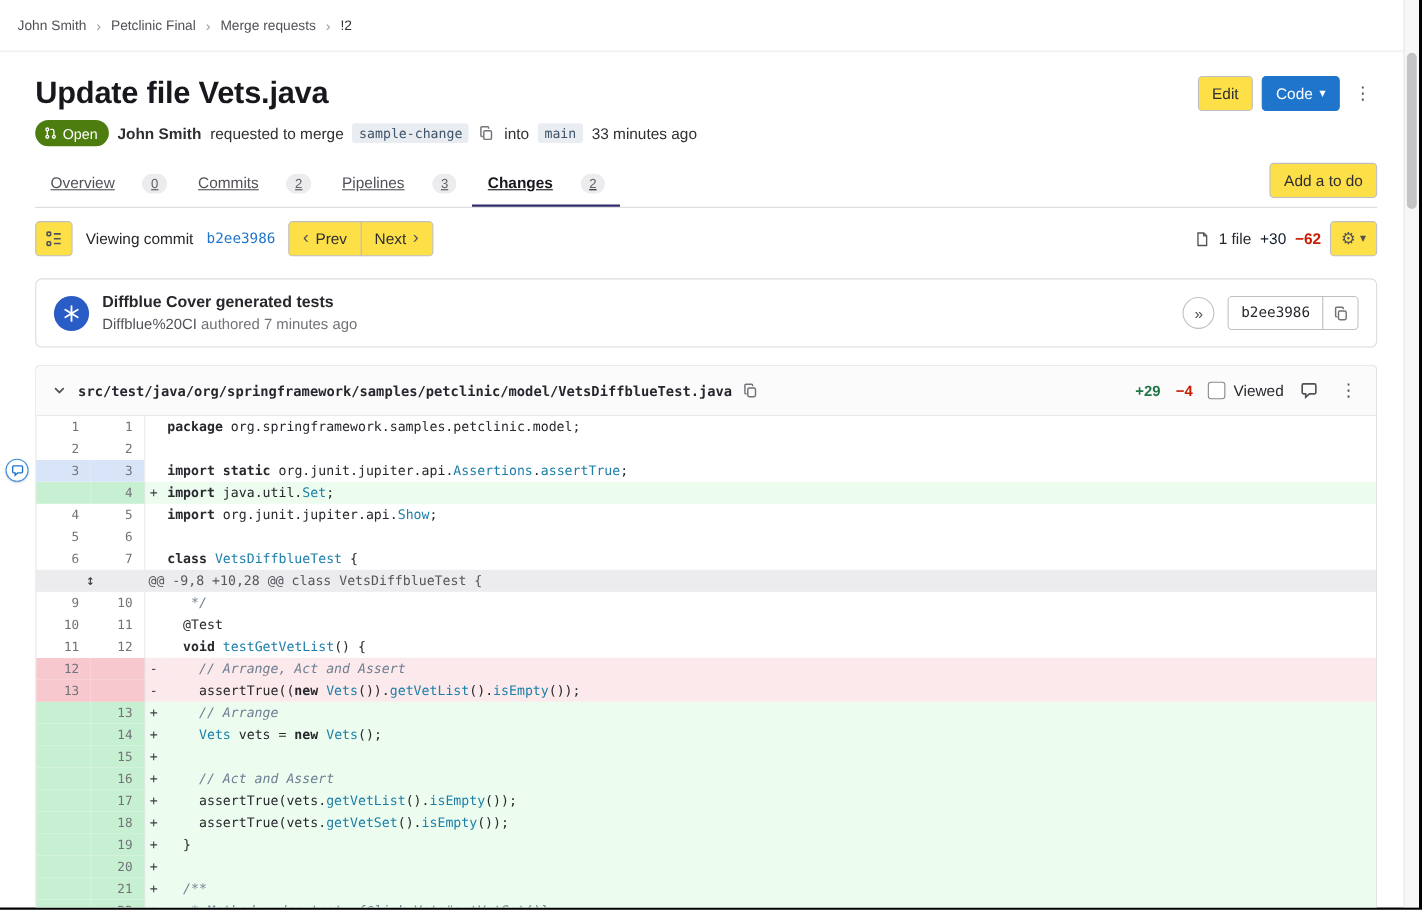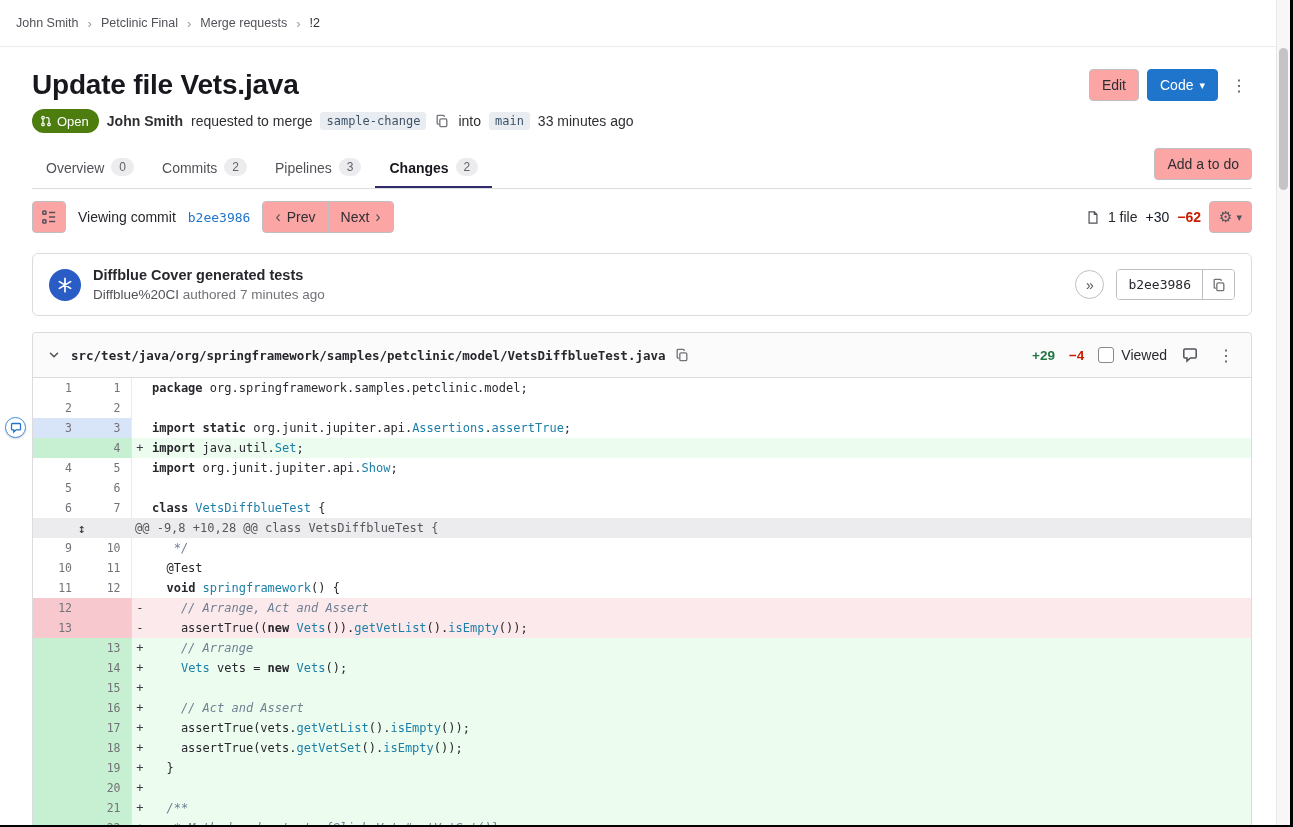--- a/index.html
+++ b/index.html
@@ -18,39 +18,39 @@
   .crumb.last { color:#2f2e33; }
   .crumb-sep { color:#9a99a1; font-size:13px; }
 
   .container { padding:0 24px 0 32px; }
 
   .title-row { display:flex; align-items:flex-end; margin-top:20px; }
   h1 { font-size:28px; font-weight:700; color:#18171d; flex:1; letter-spacing:-0.2px; }
   .actions { display:flex; gap:8px; align-items:center; padding-top:2px; }
 
   .btn { display:inline-flex; align-items:center; gap:6px; height:32px; padding:0 12px;
-         border:1px solid #bfbfc3; border-radius:4px; background:#fca5a5; font-size:14px;
+         border:1px solid #bfbfc3; border-radius:4px; background:#fde047; font-size:14px;
          color:#2f2e33; font-family:inherit; cursor:pointer; white-space:nowrap; }
   .btn-primary { background:#1f75cb; border-color:#1f75cb; color:#fff; }
   .btn-primary .caret { color:#fff; }
   .kebab-btn { border:none; background:none; width:26px; height:32px; font-size:16px;
                color:#535158; cursor:pointer; display:flex; align-items:center; justify-content:center; }
   .caret { font-size:11px; line-height:1; color:#535158; }
 
   .meta-row { display:flex; align-items:center; gap:8px; margin-top:8px; font-size:14px; color:#2f2e33; }
   .badge-open { display:inline-flex; align-items:center; gap:5px; height:24px; padding:0 10px 0 8px;
                 border-radius:12px; background:#4d7c0f; color:#fff; font-size:13px; font-weight:500; }
   .author-name { font-weight:600; }
   .ref { font-family:"DejaVu Sans Mono","Liberation Mono",monospace; font-size:12px;
          background:#e9edf2; color:#3e5368; padding:2px 6px; border-radius:3px; }
   .copy-btn { background:none; border:none; display:inline-flex; align-items:center; cursor:pointer; padding:0 1px; }
 
   .tabs-row { display:flex; align-items:center; margin-top:12px; border-bottom:1px solid #dcdcde; }
-  .tab { display:flex; align-items:flex-end; gap:7px; padding:13px 14px 12px; font-size:14px;
-         color:#535158; cursor:pointer; }
+  .tab { display:flex; align-items:flex-start; gap:25px; padding:13px 14px 12px; font-size:14px;
+         color:#535158; cursor:pointer;text-decoration:underline; }
   .tab.active { color:#18171d; font-weight:600; box-shadow:inset 0 -2px 0 0 #2f2a6b; }
   .tab-count { background:#ececef; color:#626168; border-radius:10px; font-size:12px;
                padding:1px 8px; font-weight:400; line-height:16px; }
   .add-todo-wrap { margin-left:auto; align-self:center; margin-bottom:6px; }
 
   .toolbar { display:flex; align-items:center; gap:12px; padding:12px 0; }
   .toolbar-label { font-size:14px; color:#28272d; }
   .sha-link { color:#1f75cb; font-family:"DejaVu Sans Mono","Liberation Mono",monospace; font-size:13px;
               text-decoration:none; cursor:pointer; }
   .btn-group { display:inline-flex; }
@@ -356,21 +356,21 @@
               <tr class="diff-row context">
                 <td class="ln ln-old">10</td>
                 <td class="ln ln-new">11</td>
                 <td class="marker"></td>
                 <td class="code"><span class="tok-p">  @Test</span></td>
               </tr>
               <tr class="diff-row context">
                 <td class="ln ln-old">11</td>
                 <td class="ln ln-new">12</td>
                 <td class="marker"></td>
-                <td class="code"><span class="tok-p">  </span><span class="tok-k">void</span><span class="tok-p"> </span><span class="tok-t">springframework</span><span class="tok-p">() {</span></td>
+                <td class="code"><span class="tok-p">  </span><span class="tok-k">void</span><span class="tok-p"> </span><span class="tok-t">testGetVetList</span><span class="tok-p">() {</span></td>
               </tr>
               <tr class="diff-row remove">
                 <td class="ln ln-old">12</td>
                 <td class="ln ln-new"></td>
                 <td class="marker">-</td>
                 <td class="code"><span class="tok-c">    // Arrange, Act and Assert</span></td>
               </tr>
               <tr class="diff-row remove">
                 <td class="ln ln-old">13</td>
                 <td class="ln ln-new"></td>

